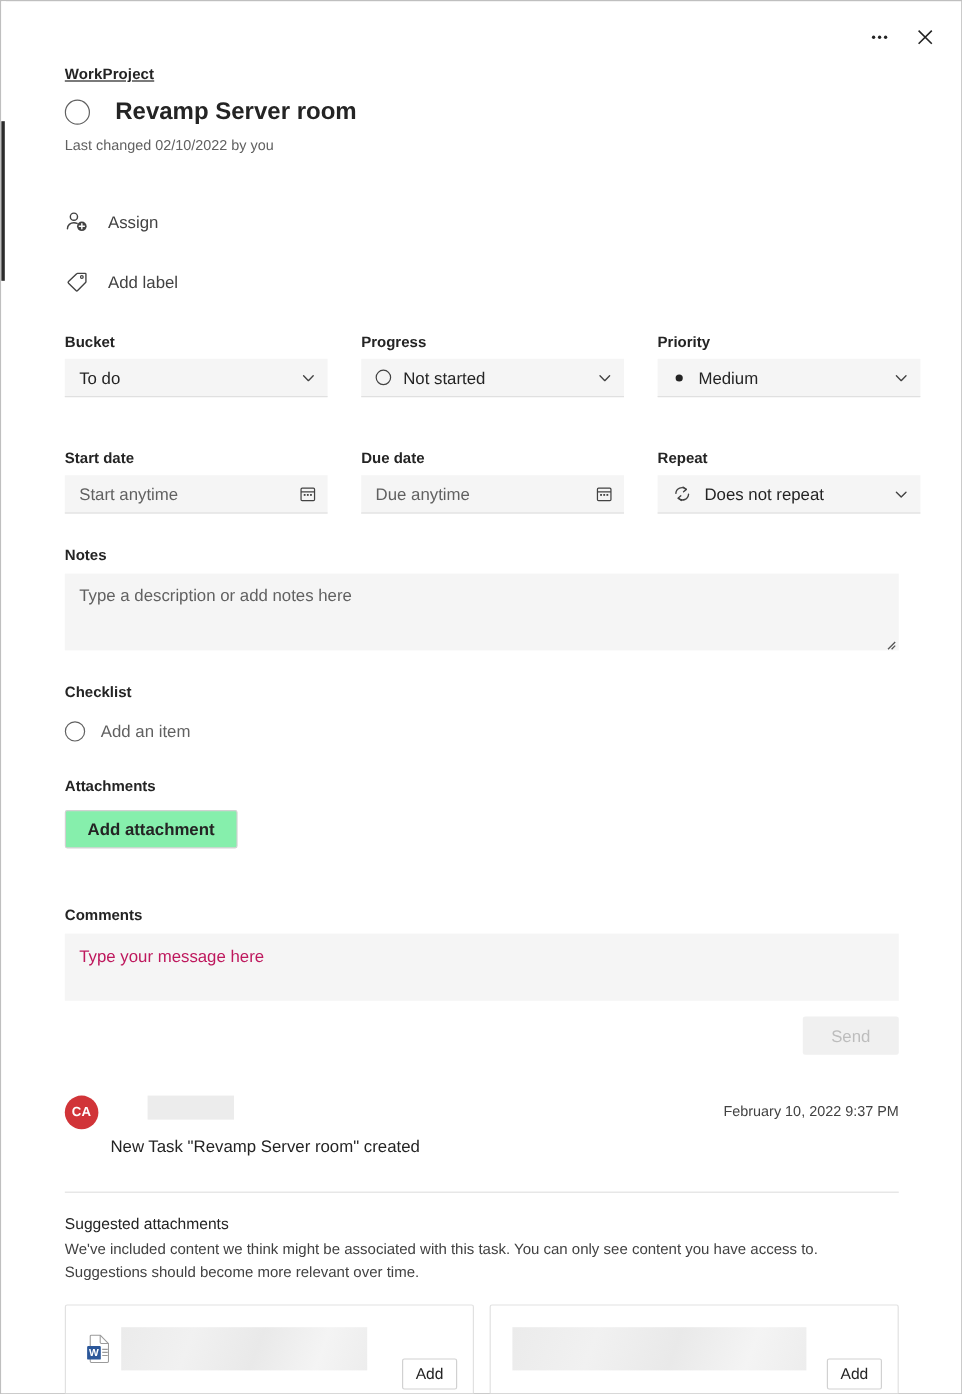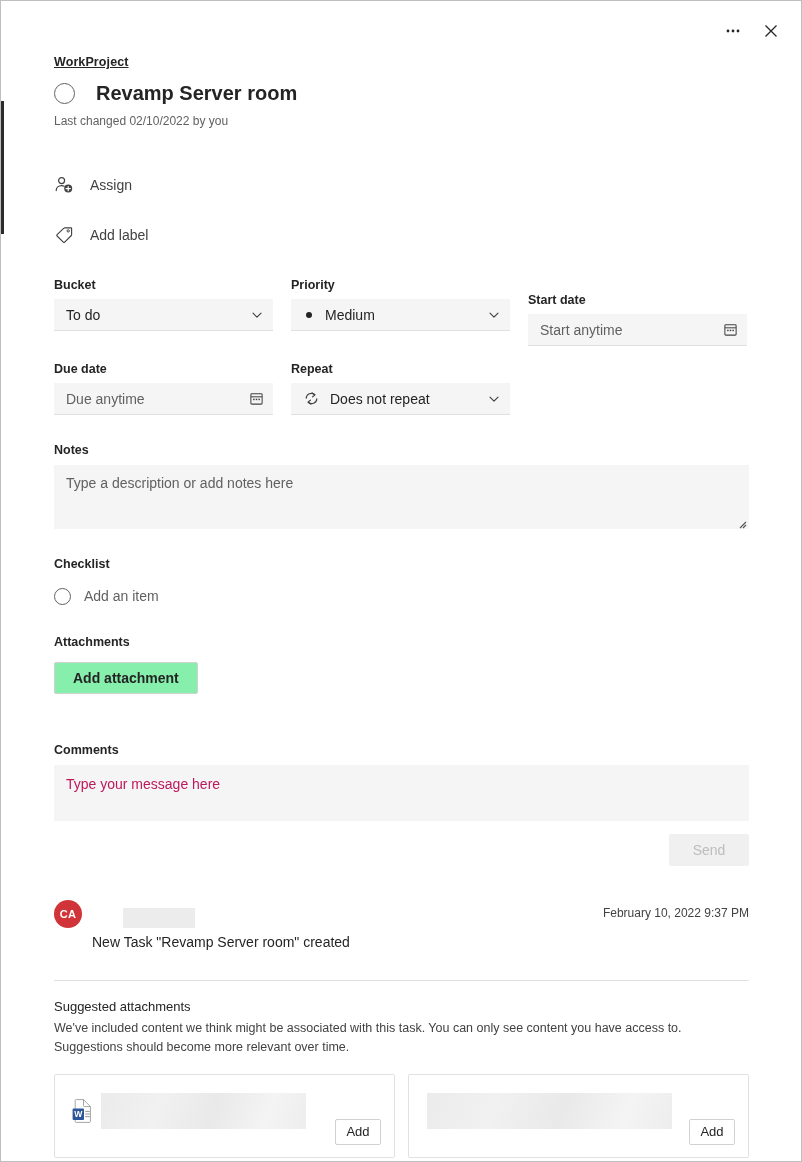--- a/index.html
+++ b/index.html
@@ -135,20 +135,21 @@
   .assign-row { margin-top: 42px; }
   .label-row { margin-top: 20px; }
 
   
   .field-grid {
     margin-top: 27px;
     display: grid;
     grid-template-columns: 219px 219px 219px;
     column-gap: 18px;
     row-gap: 0;
+    gap: 28px;
   }
   .field-label {
     font-size: 12.5px;
     font-weight: 700;
     color: #242424;
     margin-bottom: 6px;
     line-height: 16px;
   }
   .field-label.second-row { margin-top: 15px; }
 
@@ -299,21 +300,21 @@
   }
 
   
   .activity {
     margin-top: 34px;
     width: 695px;
     position: relative;
   }
   .activity-head {
     display: flex;
-    align-items: flex-end;
+    align-items: flex-start;
     gap: 31px;
   }
   .avatar {
     width: 28px; height: 28px;
     border-radius: 50%;
     background: #d13438;
     color: #ffffff;
     font-size: 11px;
     font-weight: 700;
     display: flex;
@@ -476,20 +477,34 @@
         <div class="field-box">
           <span class="fb-text">To do</span>
           <span class="fb-trail">
             <svg width="14" height="14" viewBox="0 0 14 14" aria-hidden="true">
                 <path d="M3 5.2 L7 9.2 L11 5.2" stroke="currentColor" stroke-width="1.15" fill="none" stroke-linecap="round" stroke-linejoin="round"></path>
               </svg>
           </span>
         </div>
       </div>
 
+      <div>
+        <div class="field-label">Progress</div>
+        <div class="field-box">
+          <span class="fb-lead">
+              <span class="progress-dot-circle"></span>
+            </span>
+          <span class="fb-text">Not started</span>
+          <span class="fb-trail">
+            <svg width="14" height="14" viewBox="0 0 14 14" aria-hidden="true">
+                <path d="M3 5.2 L7 9.2 L11 5.2" stroke="currentColor" stroke-width="1.15" fill="none" stroke-linecap="round" stroke-linejoin="round"></path>
+              </svg>
+          </span>
+        </div>
+      </div>
 
       <div>
         <div class="field-label">Priority</div>
         <div class="field-box">
           <span class="fb-lead">
               <span class="priority-dot"></span>
             </span>
           <span class="fb-text">Medium</span>
           <span class="fb-trail">
             <svg width="14" height="14" viewBox="0 0 14 14" aria-hidden="true">

